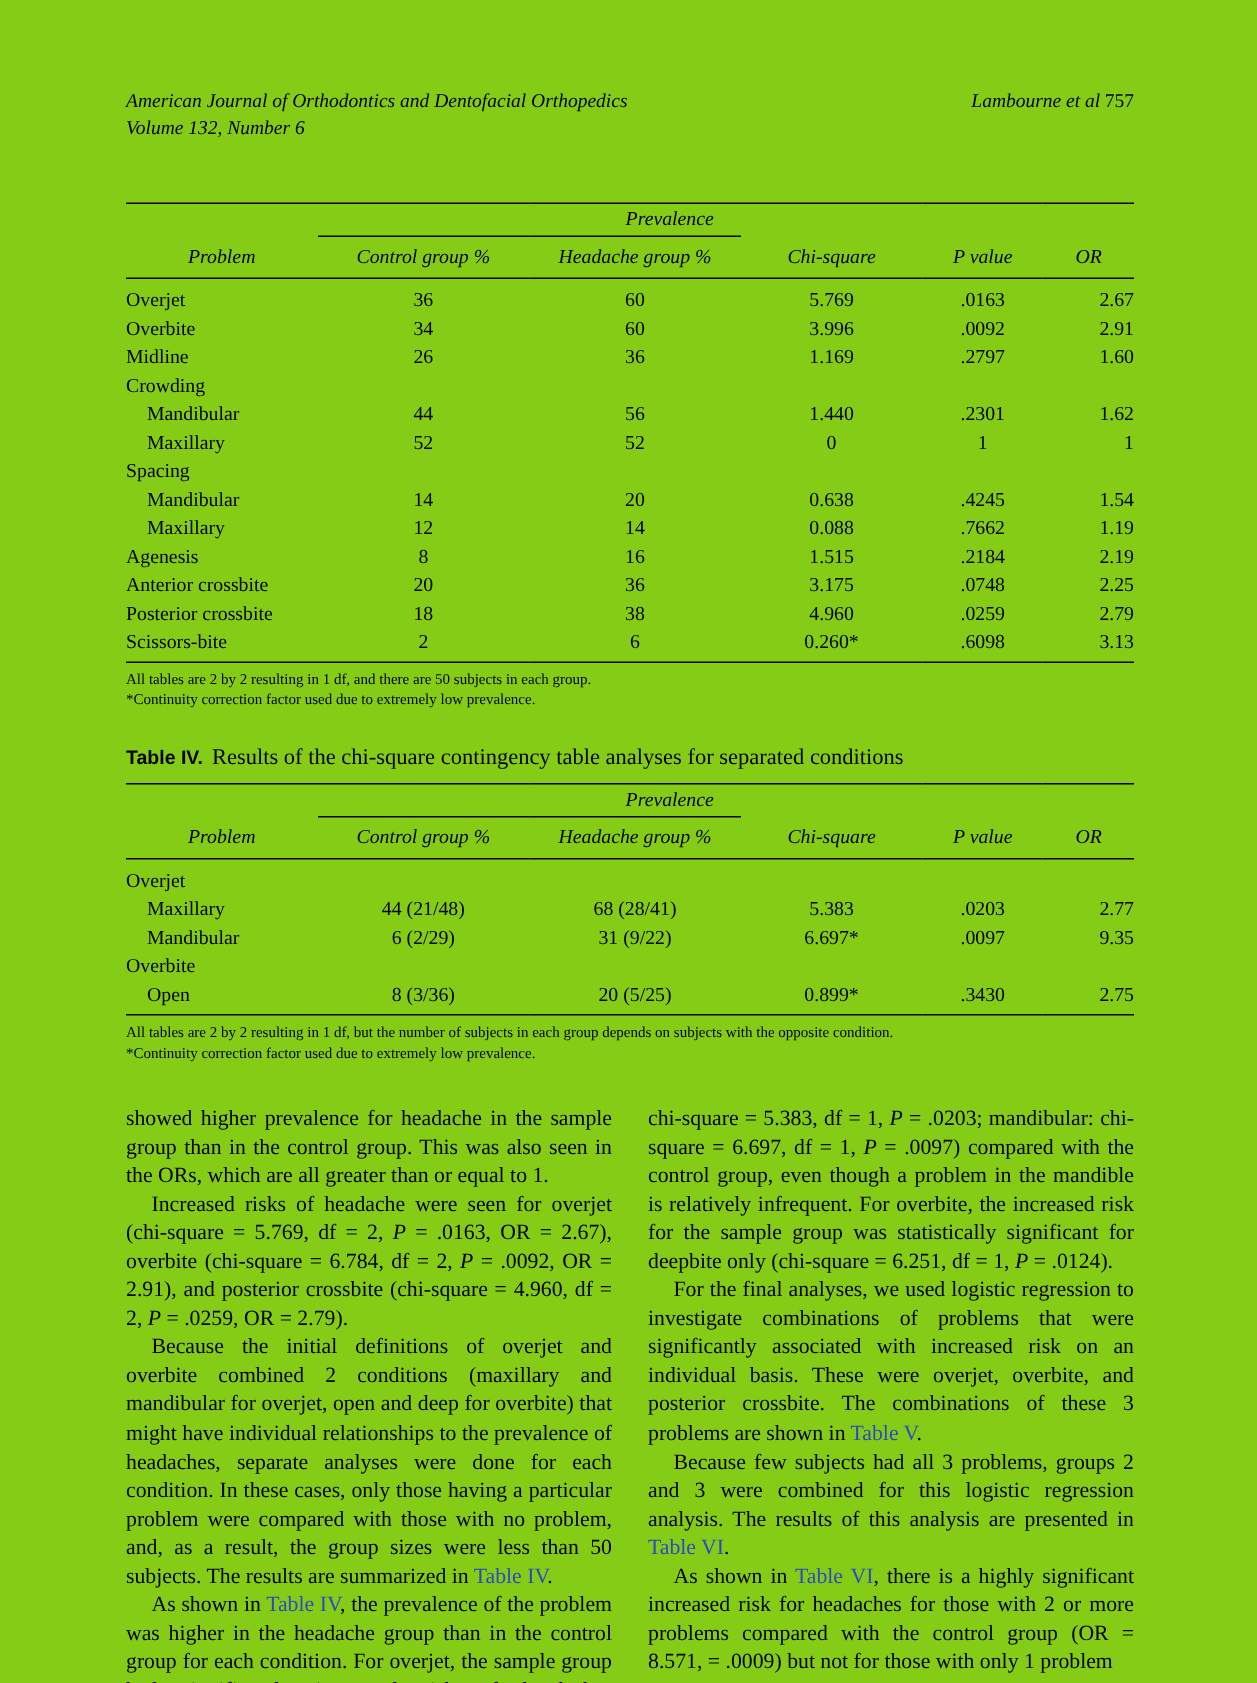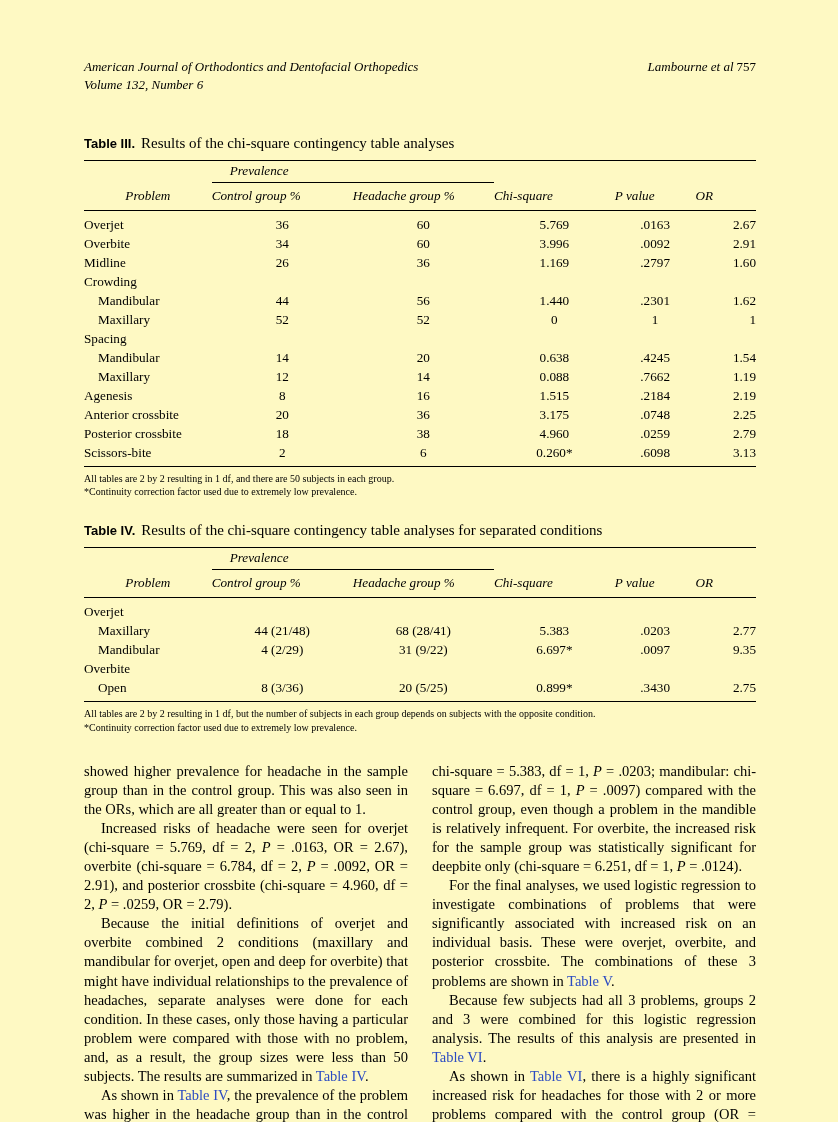--- a/index.html
+++ b/index.html
@@ -1,37 +1,37 @@
 <!DOCTYPE html>
 <html><head>
 <meta charset="utf-8">
 <style>
   html,body { margin:0; padding:0; background:#ffffff; }
   .page {
     position:relative; width:838px; height:1122px; box-sizing:border-box;
-    padding:58px 82px 30px 84px; overflow:hidden; background:#fef9c3;
+    padding:58px 82px 30px 84px; overflow:hidden; background:#84cc16;
     font-family:"Liberation Serif","DejaVu Serif",serif; color:#000;
   }
   
   .running-head { display:flex; justify-content:space-between; align-items:flex-start;
     font-size:13px; line-height:1.35; font-style:italic; margin-bottom:42px; }
   .head-right { white-space:nowrap; }
   .pageno { font-style:normal; font-weight:normal; margin-left:3px; }
 
   
   .table-block { margin-bottom:24px; }
   .tbl-caption { font-size:15px; margin-bottom:8px; }
   .tbl-label { font-family:"Liberation Sans","DejaVu Sans",sans-serif; font-weight:bold;
     font-size:13px; margin-right:6px; }
   table.data-table { width:100%; border-collapse:collapse; table-layout:fixed;
     border-top:1.3px solid #000; border-bottom:1.3px solid #000; font-size:13.2px; }
   table.data-table th { font-weight:normal; font-style:italic; }
   .sp-empty { border:none; }
-  .spanner { text-align:left; border-bottom:1px solid #000; padding:2px 18px 3px;font-family:Liberation Serif, serif; }
-  .colhead { border-bottom:1px solid #000; padding:5px 0 6px; text-align:left; }
+  .spanner { text-align:right; border-bottom:1px solid #000; padding:2px 18px 3px;font-family:Liberation Serif, serif; }
+  .colhead { border-bottom:1px solid #000; padding:5px 0 6px; text-align:center; }
   .colhead.c0 { text-align:center; }
   .colhead.c5 { }
   td { padding:1.5px 0; vertical-align:top; }
   tbody tr:first-child td { padding-top:6px; }
   tbody tr:last-child td { padding-bottom:5px; }
   td.prob { text-align:left; }
   td.prob.ind { padding-left:14px; }
   td.val { text-align:center; }
   td.val.or { text-align:right; }
   .tbl-footnotes { margin-top:5px; font-size:10px; line-height:1.32; }
@@ -53,23 +53,20 @@
     <div class="head-left">
       <div>American Journal of Orthodontics and Dentofacial Orthopedics</div>
       <div>Volume 132, Number 6</div>
     </div>
     <div class="head-right">
       <span class="authors">Lambourne et al</span><span class="pageno">757</span>
     </div>
   </header>
 
   <section class="table-block">
-    <div class="tbl-caption">
-      <span class="tbl-label">Table III.</span><span class="tbl-title">Results of the chi-square contingency table analyses</span>
-    </div>
     <div class="tbl-host">
         <table class="data-table">
           <colgroup>
             <col style="width: 19%;">
             <col style="width: 21%;">
             <col style="width: 21%;">
             <col style="width: 18%;">
             <col style="width: 12%;">
             <col style="width: 9%;">
           </colgroup>
@@ -243,21 +240,21 @@
             <tr>
               <td class="prob ind">Maxillary</td>
               <td class="val">44 (21/48)</td>
               <td class="val">68 (28/41)</td>
               <td class="val">5.383</td>
               <td class="val">.0203</td>
               <td class="val or">2.77</td>
             </tr>
             <tr>
               <td class="prob ind">Mandibular</td>
-              <td class="val">4 (2/29)</td>
+              <td class="val">6 (2/29)</td>
               <td class="val">31 (9/22)</td>
               <td class="val">6.697*</td>
               <td class="val">.0097</td>
               <td class="val or">9.35</td>
             </tr>
             <tr>
               <td class="prob">Overbite</td>
               <td class="val"></td>
               <td class="val"></td>
               <td class="val"></td>

